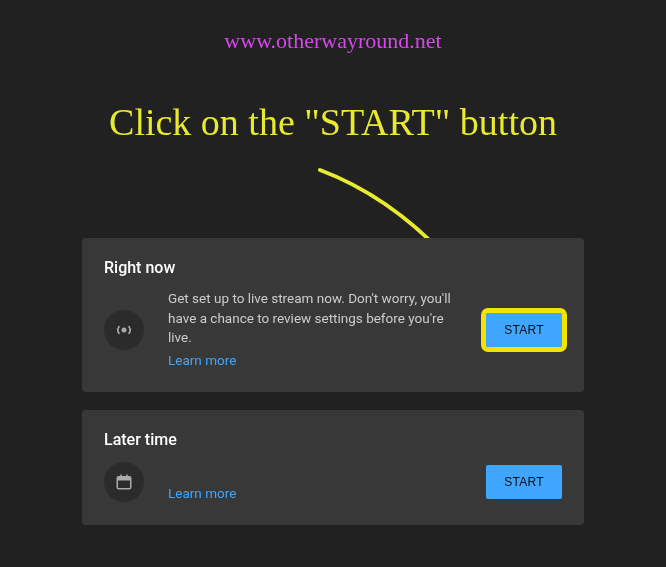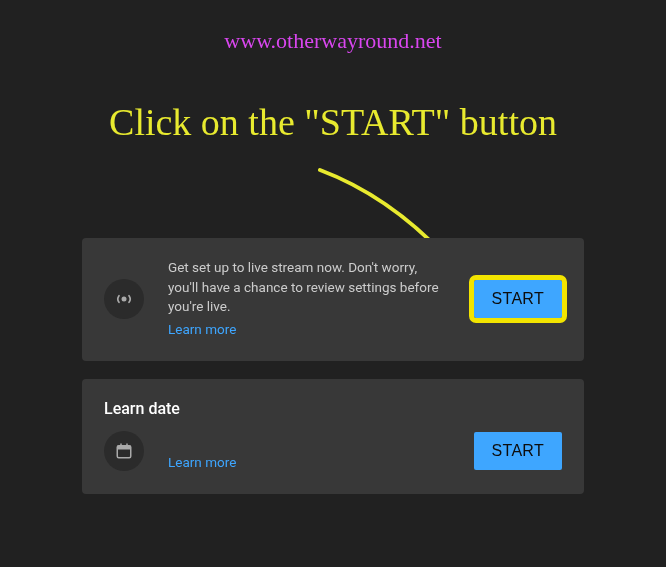--- a/index.html
+++ b/index.html
@@ -86,21 +86,21 @@
       color: #3ea6ff;
       font-size: 13.5px;
       display: inline-block;
       margin-top: 3px;
       cursor: pointer;
     }
     .start-btn {
       background: #3ea6ff;
       color: #0d0d0d;
       border: none;
-      font-size: 16px;
+      font-size: 12px;
       font-weight: 500;
       letter-spacing: 0.3px;
       padding: 10px 18px;
       cursor: pointer;
       border-radius: 2px;
       flex-shrink: 0;
     }
     .start-btn.highlight {
       outline: 5px solid #f2e400;
       outline-offset: 0;
@@ -116,38 +116,39 @@
 <div class="arrow-container">
   <svg width="200" height="160" viewBox="0 0 200 160">
     <path d="M 20 20 Q 100 50 165 128" stroke="#e8ea2f" stroke-width="4" fill="none" stroke-linecap="round"></path>
     <path d="M 166 129 L 150 122 M 166 129 L 165 110" stroke="#e8ea2f" stroke-width="4" fill="none" stroke-linecap="round"></path>
   </svg>
 </div>
 
 <div class="cards">
 
   <div class="card">
+    <div class="card-title">Right now</div>
     <div class="card-body">
       <div class="card-icon">
         <svg width="20" height="20" viewBox="0 0 24 24" fill="none" stroke="#aaa" stroke-width="2">
           <circle cx="12" cy="12" r="3" fill="#aaa" stroke="none"></circle>
           <path d="M 6 8 Q 3 12 6 16" stroke-linecap="round"></path>
           <path d="M 18 8 Q 21 12 18 16" stroke-linecap="round"></path>
         </svg>
       </div>
       <div class="card-text">
         <span>Get set up to live stream now. Don't worry, you'll have a chance to review settings before you're live.</span><br>
         <span class="learn-more">Learn more</span>
       </div>
       <button class="start-btn highlight">START</button>
     </div>
   </div>
 
   <div class="card">
-    <div class="card-title">Learn date</div>
+    <div class="card-title">Later time</div>
     <div class="card-body">
       <div class="card-icon">
         <svg width="18" height="18" viewBox="0 0 24 24" fill="#aaa">
           <rect x="3" y="5" width="18" height="16" rx="2" fill="none" stroke="#aaa" stroke-width="2"></rect>
           <rect x="3" y="5" width="18" height="5" fill="#aaa"></rect>
           <line x1="8" y1="2" x2="8" y2="6" stroke="#aaa" stroke-width="2"></line>
           <line x1="16" y1="2" x2="16" y2="6" stroke="#aaa" stroke-width="2"></line>
         </svg>
       </div>
       <div class="card-text">

